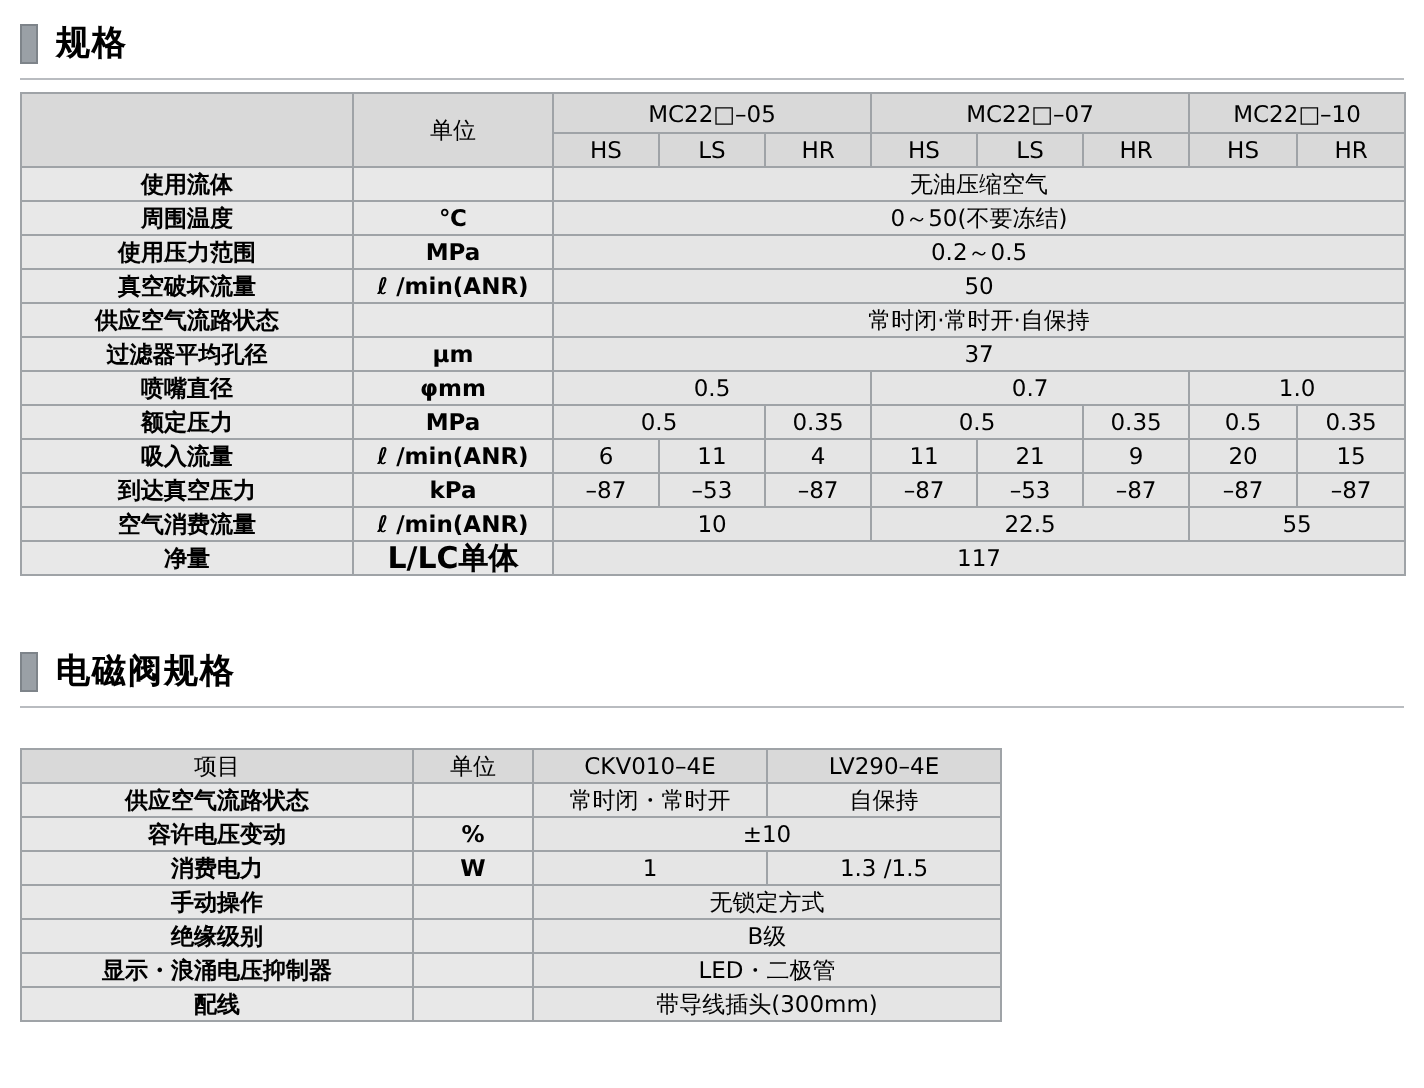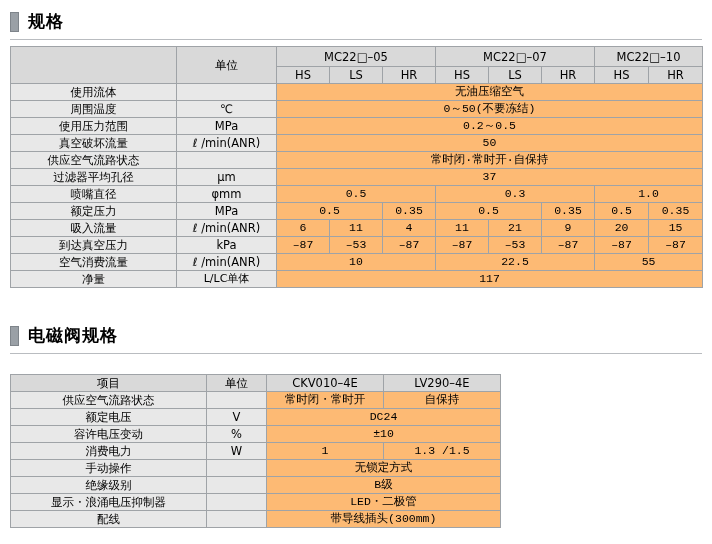--- a/index.html
+++ b/index.html
@@ -42,24 +42,24 @@
     padding:1px 3px;
     font-size:11.5px;
     text-align:center;
     vertical-align:middle;
     height:17px;
     line-height:14px;
     box-sizing:border-box;
     font-weight:normal;
   }
   .hdr{background:#d9d9d9;}
-  .lbl{background:#e8e8e8;}
-  .white{background:#fdba74;font-family:Liberation Mono, monospace;}
+  .lbl{background:#e8e8e8;font-weight:bold;}
+  .white{background:#e5e5e5;}
   .tall{height:20px;}
-  .sm{font-size:11px;}
+  .sm{font-size:15px;}
 </style>
 </head>
 <body>
 
 <div class="page">
 
   <div class="section-head">
     <div class="marker"></div>
     <div class="title">规格</div>
   </div>
@@ -132,21 +132,21 @@
       <tr>
         <td class="lbl">过滤器平均孔径</td>
         <td class="lbl">μm</td>
         <td class="white" colspan="8">37</td>
       </tr>
 
       <tr>
         <td class="lbl">喷嘴直径</td>
         <td class="lbl">φmm</td>
         <td class="white" colspan="3">0.5</td>
-        <td class="white" colspan="3">0.3</td>
+        <td class="white" colspan="3">0.7</td>
         <td class="white" colspan="2">1.0</td>
       </tr>
 
       <tr>
         <td class="lbl">额定压力</td>
         <td class="lbl">MPa</td>
         <td class="white" colspan="2">0.5</td>
         <td class="white">0.35</td>
         <td class="white" colspan="2">0.5</td>
         <td class="white">0.35</td>
@@ -218,25 +218,20 @@
         <td class="hdr">LV290–4E</td>
       </tr>
 
       <tr>
         <td class="lbl">供应空气流路状态</td>
         <td class="lbl"></td>
         <td class="white">常时闭・常时开</td>
         <td class="white">自保持</td>
       </tr>
       <tr>
-        <td class="lbl">额定电压</td>
-        <td class="lbl">V</td>
-        <td class="white" colspan="2">DC24</td>
-      </tr>
-      <tr>
         <td class="lbl">容许电压变动</td>
         <td class="lbl">%</td>
         <td class="white" colspan="2">±10</td>
       </tr>
       <tr>
         <td class="lbl">消费电力</td>
         <td class="lbl">W</td>
         <td class="white">1</td>
         <td class="white">1.3 /1.5</td>
       </tr>

